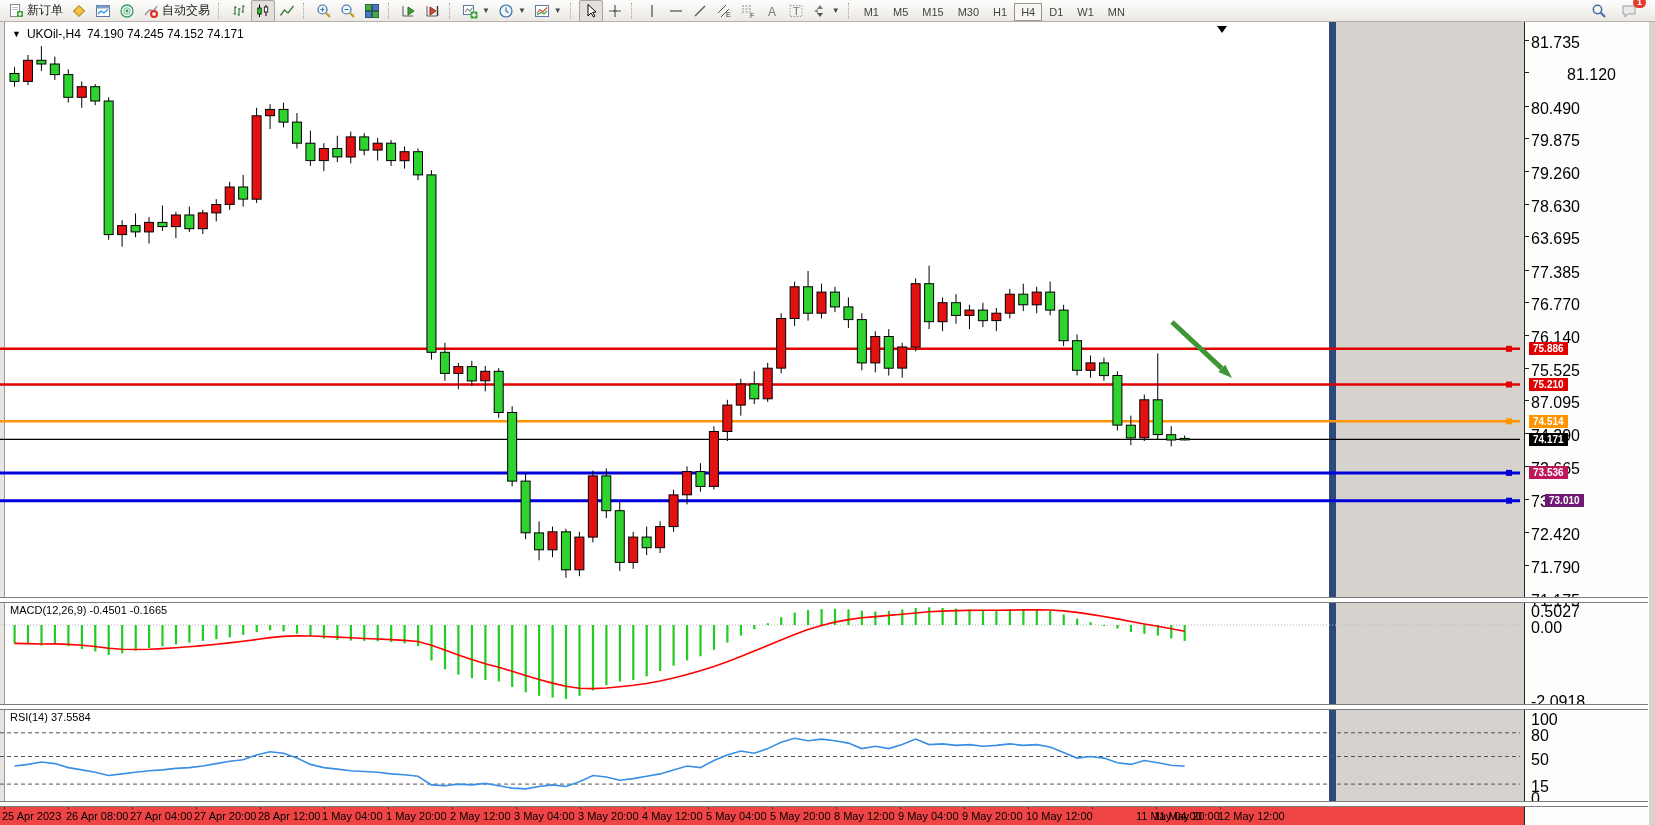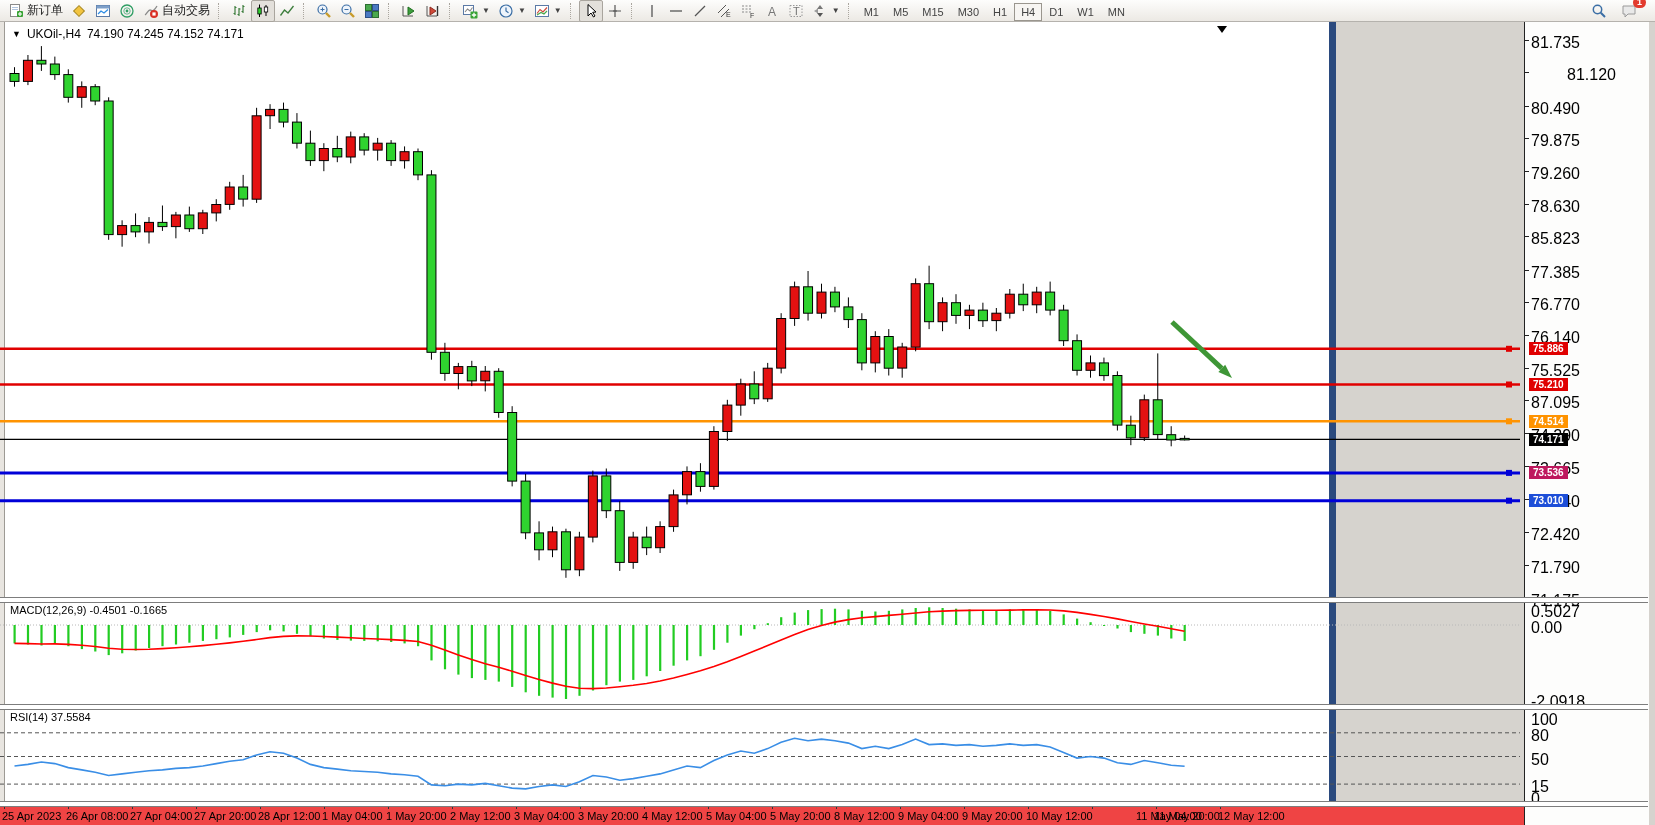--- a/index.html
+++ b/index.html
@@ -548,21 +548,21 @@
       <div class="ytick" style="top: 44.472px; padding-left: 36px;">81.120</div>
       <div class="ytick-dash" style="top: 83.736px;"></div>
       <div class="ytick" style="top: 77.736px;">80.490</div>
       <div class="ytick-dash" style="top: 116.208px;"></div>
       <div class="ytick" style="top: 110.208px;">79.875</div>
       <div class="ytick-dash" style="top: 148.68px;"></div>
       <div class="ytick" style="top: 142.68px;">79.260</div>
       <div class="ytick-dash" style="top: 181.944px;"></div>
       <div class="ytick" style="top: 175.944px;">78.630</div>
       <div class="ytick-dash" style="top: 214.416px;"></div>
-      <div class="ytick" style="top: 208.416px;">85.823</div>
+      <div class="ytick" style="top: 208.416px;">63.695</div>
       <div class="ytick-dash" style="top: 247.68px;"></div>
       <div class="ytick" style="top: 241.68px;">77.385</div>
       <div class="ytick-dash" style="top: 280.152px;"></div>
       <div class="ytick" style="top: 274.152px;">76.770</div>
       <div class="ytick-dash" style="top: 313.416px;"></div>
       <div class="ytick" style="top: 307.416px;">76.140</div>
       <div class="ytick-dash" style="top: 345.888px;"></div>
       <div class="ytick" style="top: 339.888px;">75.525</div>
       <div class="ytick-dash" style="top: 378.36px;"></div>
       <div class="ytick" style="top: 372.36px;">87.095</div>
@@ -575,21 +575,21 @@
       <div class="ytick-dash" style="top: 509.832px;"></div>
       <div class="ytick" style="top: 503.832px;">72.420</div>
       <div class="ytick-dash" style="top: 543.096px;"></div>
       <div class="ytick" style="top: 537.096px;">71.790</div>
       <div class="ytick-dash" style="top: 575.568px;"></div>
       <div class="ytick" style="top: 569.568px;">71.175</div>
       <div class="price-label" style="top: 320.327px; background: rgb(224, 0, 0);">75.886</div>
       <div class="price-label" style="top: 356.02px; background: rgb(224, 0, 0);">75.210</div>
       <div class="price-label" style="top: 392.769px; background: rgb(255, 147, 0);">74.514</div>
       <div class="price-label" style="top: 444.407px; background: #be185d;">73.536</div>
-      <div class="price-label" style="top: 472.18px; background: #1d4ed8;">73.010</div>
+      <div class="price-label" style="top: 472.18px; background: #701a75; margin-left: 16px;">73.010</div>
       <div class="price-label" style="top: 410.879px; background: rgb(0, 0, 0);">74.171</div>
       <div class="ytick" style="top: 581px;">0.5027</div>
       <div class="ytick" style="top: 597px;">0.00</div>
       <div class="ytick" style="top: 671px;">-2.0918</div>
       <div class="ytick" style="top: 689px;">100</div>
       <div class="ytick" style="top: 704.8px;">80</div>
       <div class="ytick" style="top: 728.5px;">50</div>
       <div class="ytick" style="top: 756.15px;">15</div>
       <div class="ytick" style="top: 768px;">0</div>
     </div>

